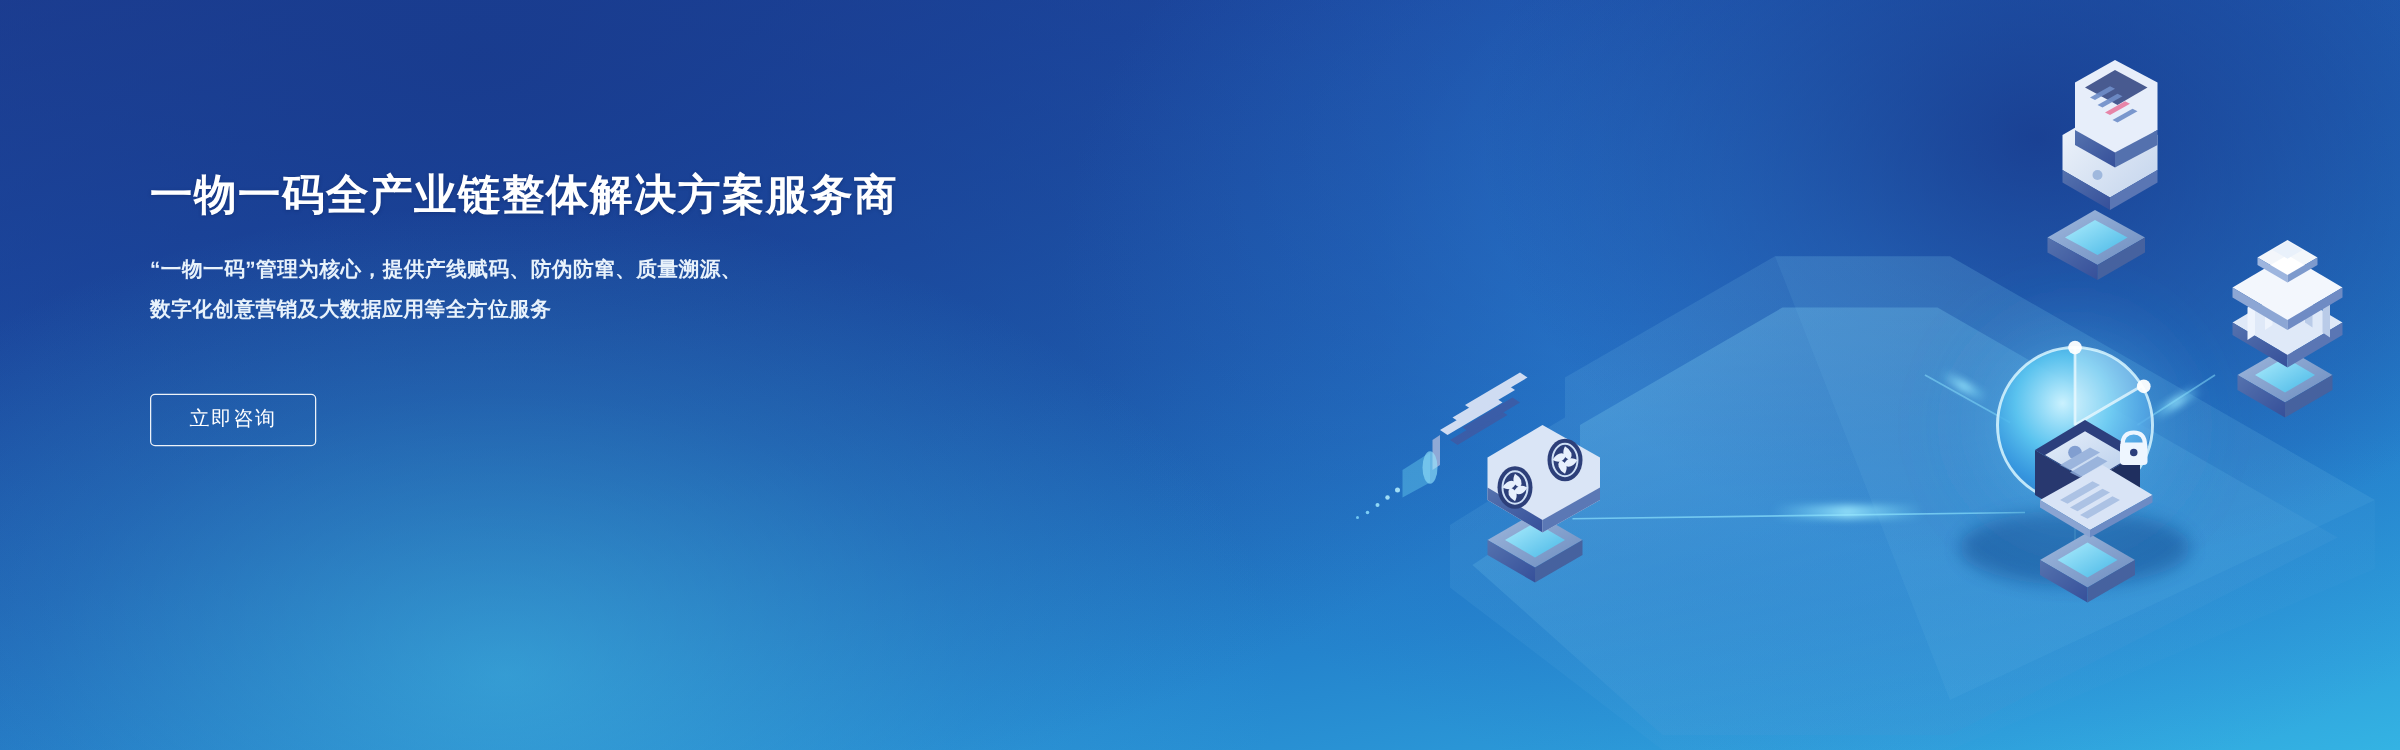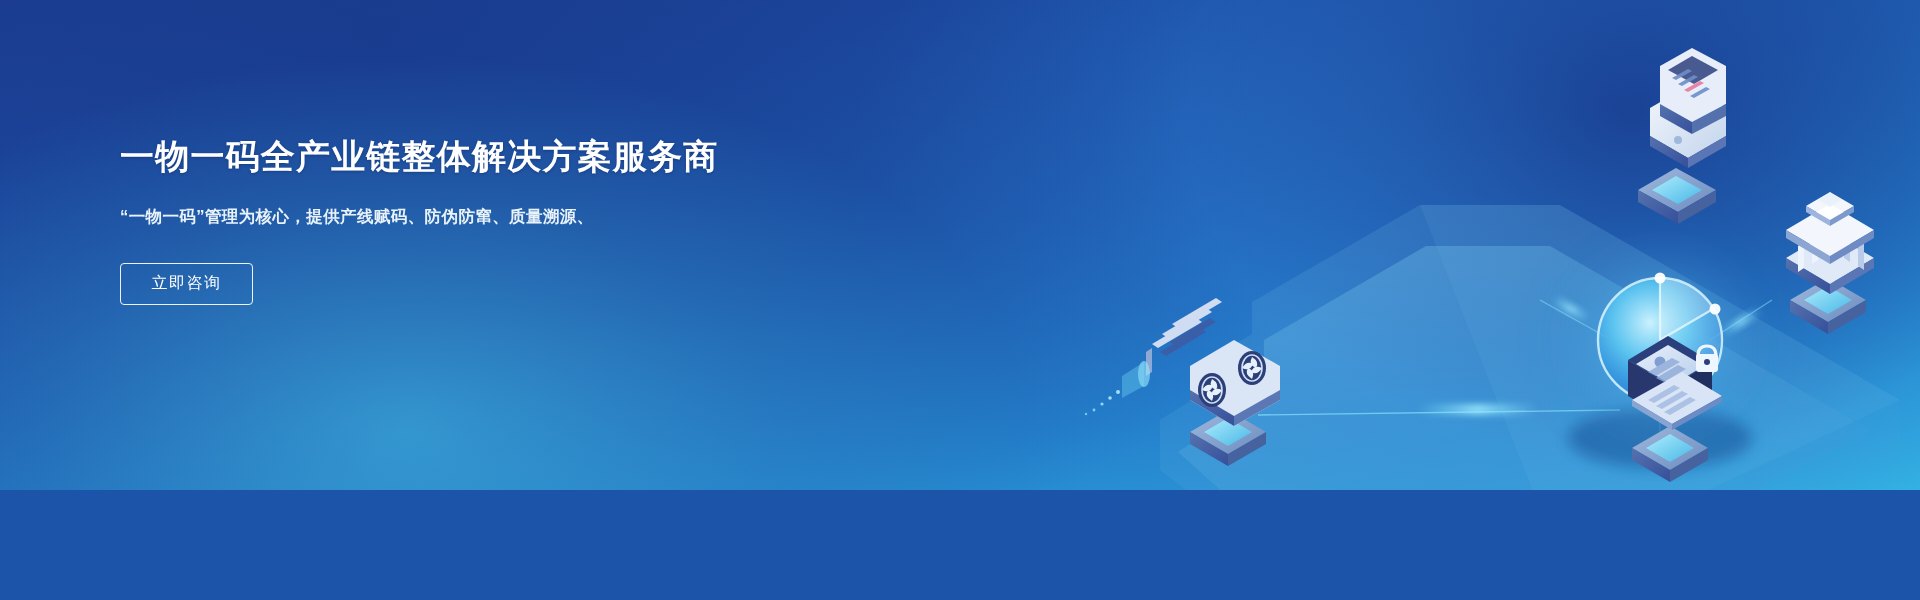--- a/index.html
+++ b/index.html
@@ -5,21 +5,21 @@
   * { margin:0; padding:0; box-sizing:border-box; }
   html,body { width:1920px; height:600px; overflow:hidden; }
   body {
     font-family:"Liberation Sans","DejaVu Sans",sans-serif;
     background:#1b54a8;
   }
 
   
   .banner{
     position:relative;
-    width:1920px;height:490px;
+    width:1920px;height:600px;
     overflow:hidden;
     background:
       radial-gradient(ellipse 900px 620px at 78% 34%, rgba(46,128,214,.72) 0%, rgba(40,110,200,.28) 45%, rgba(0,0,0,0) 72%),
       radial-gradient(ellipse 1500px 900px at 20% 8%, rgba(24,58,140,.85) 0%, rgba(24,58,140,0) 68%),
       linear-gradient(168deg,#1f3f94 0%,#1d4da6 22%,#1f63b6 48%,#2484cd 74%,#2fa3dd 92%,#34b3e3 100%);
   }
   
   .wash-bl{
     position:absolute;left:-220px;bottom:-320px;width:1250px;height:760px;
     background:radial-gradient(ellipse at 50% 50%, rgba(70,196,233,.55) 0%, rgba(60,175,225,.22) 42%, rgba(0,0,0,0) 70%);
@@ -41,21 +41,21 @@
     text-shadow:0 1px 3px rgba(8,28,76,.35);
   }
   .subcopy{
     margin-top:22px;
     font-size:16.5px;color:#e8f2fb;line-height:1.95;letter-spacing:.4px;
     font-weight:700;
   }
   .subcopy div{white-space:nowrap;}
   .cta{
     display:inline-flex;align-items:center;justify-content:center;
-    margin-top:31px;
+    margin-top:51px;
     width:133px;height:42px;
     border:1px solid rgba(255,255,255,.92);
     border-radius:4px;
     color:#ffffff;font-size:16px;letter-spacing:1.5px;
     background:transparent;cursor:pointer;
   }
 
   
   .art{
     position:absolute;right:0;top:0;width:1060px;height:600px;z-index:20;
@@ -298,17 +298,18 @@
           <circle cx="847" cy="362" r="3" fill="#2c3f7d"></circle>
         </g>
       </g>
     </svg>
   </div>
 
   <div class="copy">
     <h1 class="headline">一物一码全产业链整体解决方案服务商</h1>
     <div class="subcopy">
       <div>“一物一码”管理为核心，提供产线赋码、防伪防窜、质量溯源、</div>
+      <div>数字化创意营销及大数据应用等全方位服务</div>
     </div>
     <button class="cta" type="button">立即咨询</button>
   </div>
 
 </div>
 
 </body></html>

